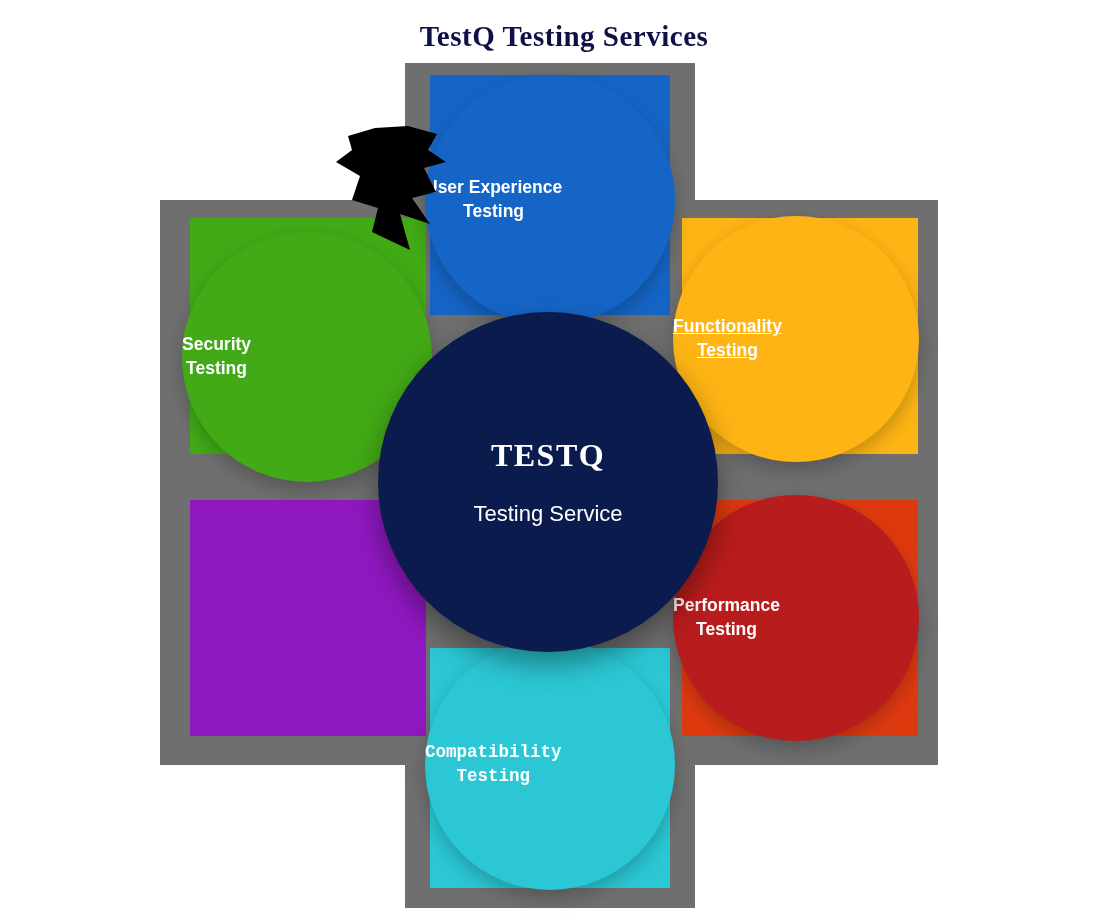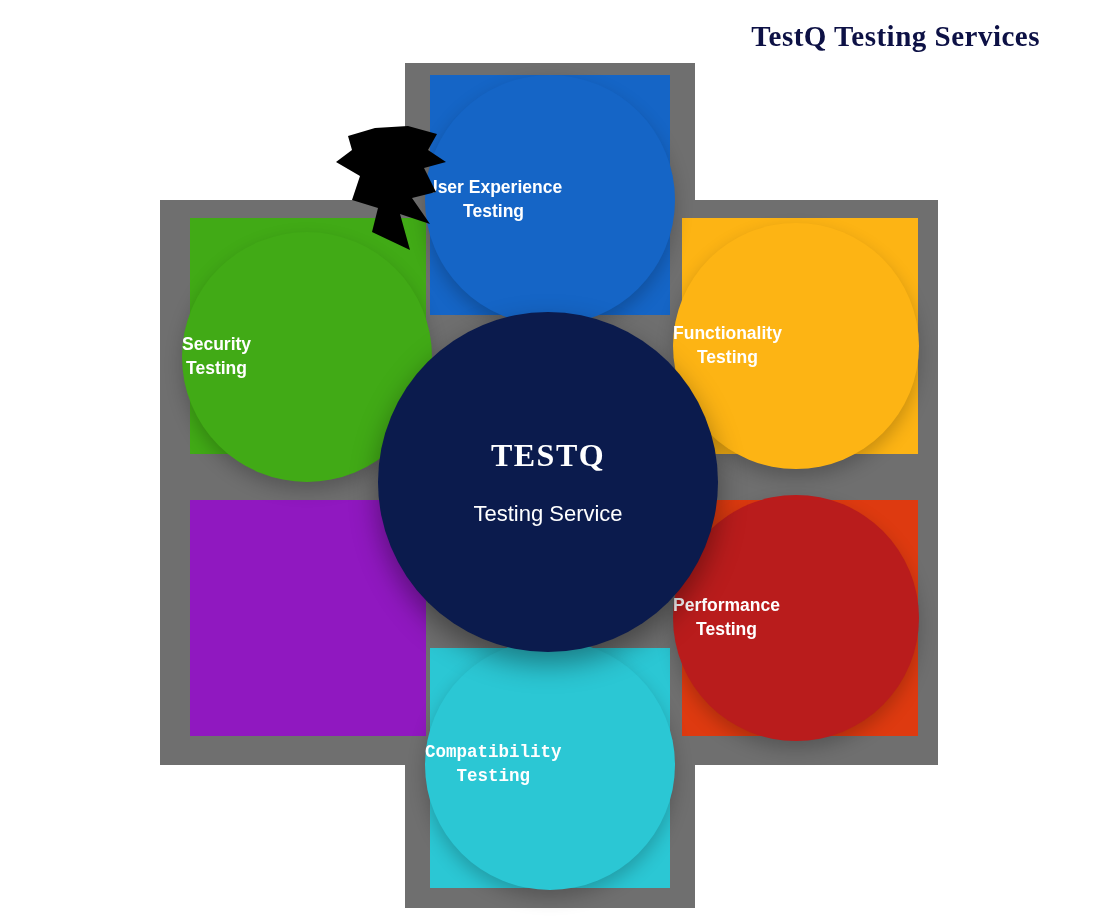--- a/index.html
+++ b/index.html
@@ -12,26 +12,27 @@
     font-family: "Liberation Sans", sans-serif;
   }
 
   
   .title {
     position: absolute;
     top: 20px;
     left: 0;
     width: 1040px;
     margin: 0;
-    text-align: right;
+    text-align: center;
     font-family: "Liberation Serif", serif;
     font-weight: bold;
     font-size: 29px;
     letter-spacing: 0.5px;
     z-index: 7;
+    padding-left: 44px;
   }
 
   
   .cross-v {
     position: absolute;
     left: 405px; top: 63px;
     width: 290px; height: 845px;
     z-index: 0;
   }
   .cross-h {
@@ -63,21 +64,21 @@
     font-weight: 600;
     line-height: 1.35;
     white-space: pre-line;
     z-index: 3;
     box-shadow: 0 8px 18px rgba(0,0,0,0.22);
   }
   .node-top       { left: 425px; top: 75px;  width: 250px; height: 250px; }
   .node-bottom    { left: 425px; top: 640px; width: 250px; height: 250px; font-family: Liberation Mono, monospace; }
   .node-left-top  { left: 182px; top: 232px; width: 250px; height: 250px; }
   .node-left-bot  { left: 182px; top: 493px; width: 250px; height: 250px; }
-  .node-right-top { left: 673px; top: 223px; width: 246px; height: 246px; }
+  .node-right-top { left: 673px; top: 216px; width: 246px; height: 246px; text-decoration: underline; }
   .node-right-bot { left: 673px; top: 495px; width: 246px; height: 246px; }
 
   
   .center-node {
     position: absolute;
     left: 378px; top: 312px;
     width: 340px; height: 340px;
     border-radius: 50%;
     display: flex;
     flex-direction: column;

